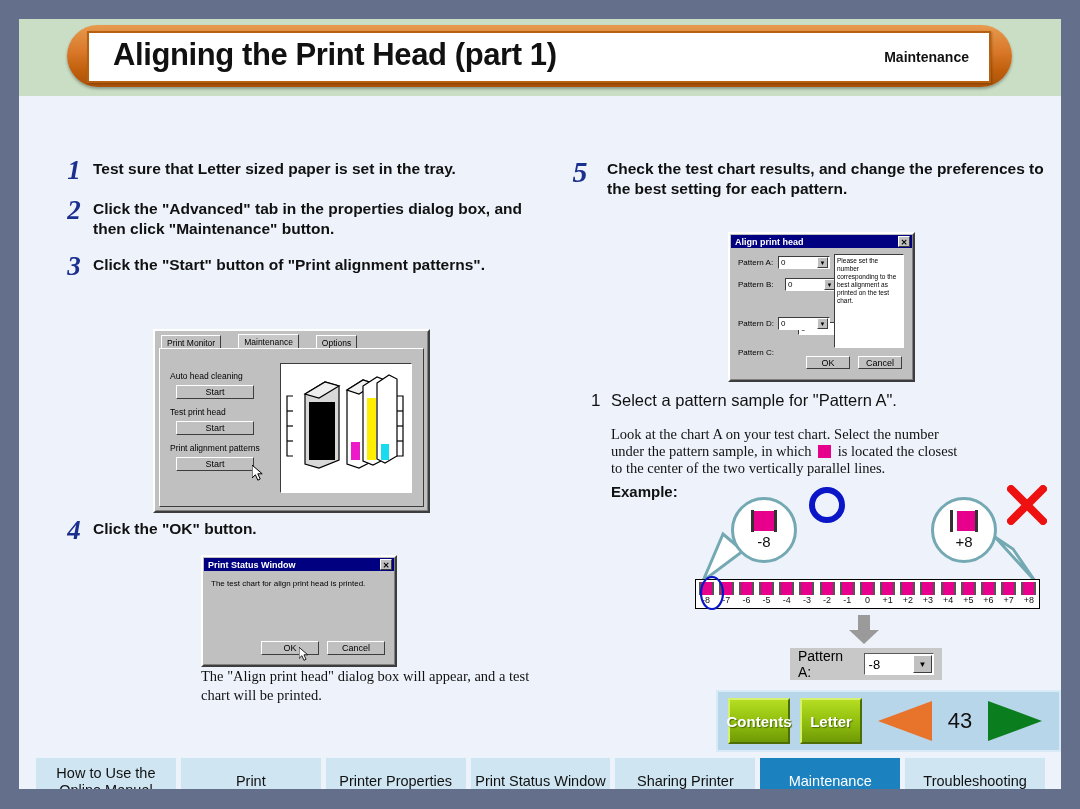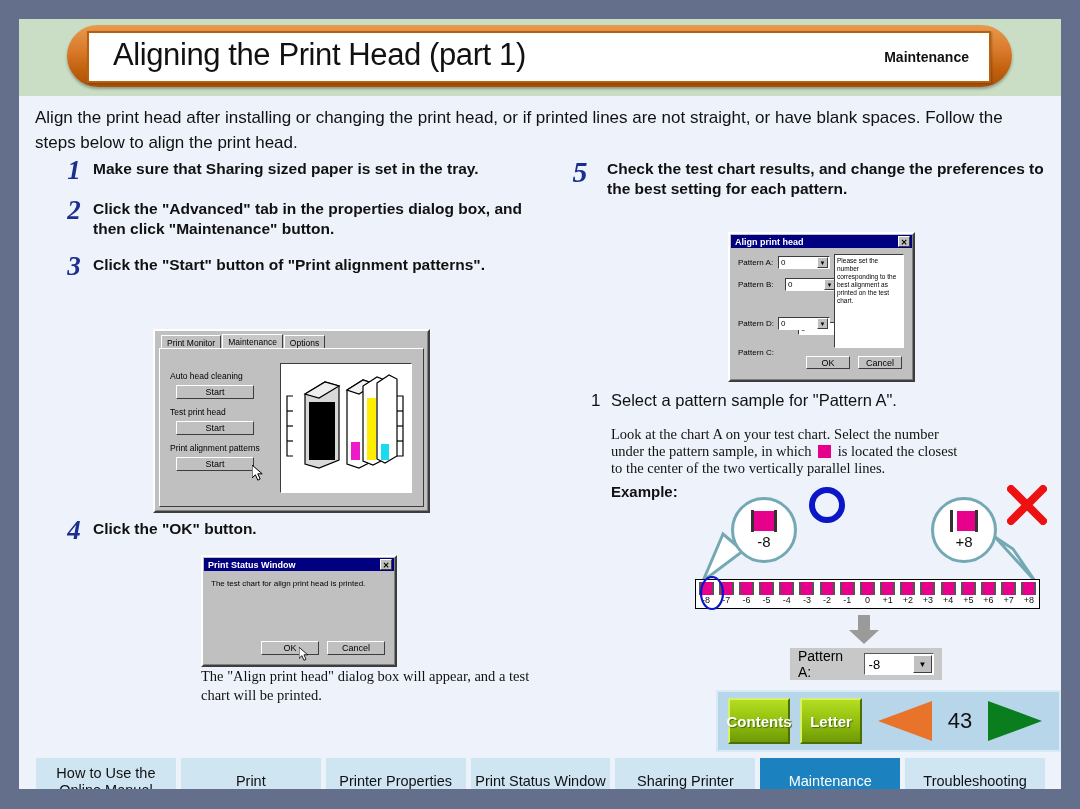--- a/index.html
+++ b/index.html
@@ -19,21 +19,21 @@
     border-radius:34px;
     background:linear-gradient(180deg,#e79a4e 0%,#d9792a 42%,#c3620f 70%,#a95108 100%);
     box-shadow:0 2px 3px rgba(0,0,0,.30);
   }
   .hdr-white{
     position:absolute;left:68px;top:12px;width:900px;height:48px;
     background:#ffffff;border:2px solid #b7600f;
     box-shadow:inset 1px 1px 0 #fff, 1px 1px 2px rgba(0,0,0,.25);
   }
   .hdr-title{
-    position:absolute;left:24px;top:4px;font-size:31px;font-weight:normal;color:#111;
+    position:absolute;left:24px;top:4px;font-size:31px;font-weight:bold;color:#111;
     letter-spacing:-.4px;white-space:nowrap;
   }
   .hdr-sub{
     position:absolute;right:20px;top:16px;font-size:14px;font-weight:bold;color:#111;
   }
   
   .intro{
     position:absolute;left:16px;top:86px;width:1010px;
     font-size:17px;color:#111;line-height:25px;
   }
@@ -73,21 +73,21 @@
     border-right:1px solid #3d3d3d;border-bottom:1px solid #3d3d3d;
     font-size:9px;text-align:center;color:#000;box-sizing:border-box;
     display:flex;align-items:center;justify-content:center;
   }
   .fld9{
     background:#fff;border-top:1px solid #3d3d3d;border-left:1px solid #3d3d3d;
     border-right:1px solid #fff;border-bottom:1px solid #fff;box-sizing:border-box;
   }
   
   #props{left:134px;top:310px;width:273px;height:180px;}
-  .ptabs{position:absolute;left:6px;top:4px;display:flex;font-size:8.5px;}
+  .ptabs{position:absolute;left:6px;top:4px;display:flex;font-size:8.5px;gap:16px;}
   .ptab{
     padding:2px 5px 2px 5px;background:#c0c0c0;margin-right:1px;
     border-top:1px solid #fff;border-left:1px solid #fff;border-right:1px solid #3d3d3d;
     box-sizing:border-box;color:#000;
   }
   .ptab.act{background:#c8c8c8;font-weight:normal;transform:translateY(-1px);padding-bottom:3px;}
   .ppanel{position:absolute;left:4px;top:17px;right:4px;bottom:4px;background:#c0c0c0;
     border-top:1px solid #fff;border-left:1px solid #fff;border-right:1px solid #3d3d3d;border-bottom:1px solid #3d3d3d;}
   .plabel{position:absolute;font-size:8.5px;color:#000;}
   .pbtn{position:absolute;width:78px;height:14px;}
@@ -174,26 +174,25 @@
 
 <div class="page">
 
   <div class="hdr-band"></div>
   <div class="hdr-pill"></div>
   <div class="hdr-white">
     <div class="hdr-title">Aligning the Print Head (part 1)</div>
     <div class="hdr-sub">Maintenance</div>
   </div>
 
-  <div class="intro">Align the print head after installing or changing the print head, or if printed lines are not straight, or have blank spaces. Follow the steps below to align the print head.</div>
 
   <div class="col-l">
     <div class="step">
       <div class="step-num">1</div>
-      <div class="step-txt">Make sure that Sharing sized paper is set in the tray.</div>
+      <div class="step-txt">Test sure that Letter sized paper is set in the tray.</div>
     </div>
     <div class="step" style="margin-top:10px;">
       <div class="step-num">2</div>
       <div class="step-txt">Click the "Advanced" tab in the properties dialog box, and then click "Maintenance" button.</div>
     </div>
     <div class="step" style="margin-top:16px;">
       <div class="step-num">3</div>
       <div class="step-txt">Click the "Start" button of "Print alignment patterns".</div>
     </div>
   </div>

